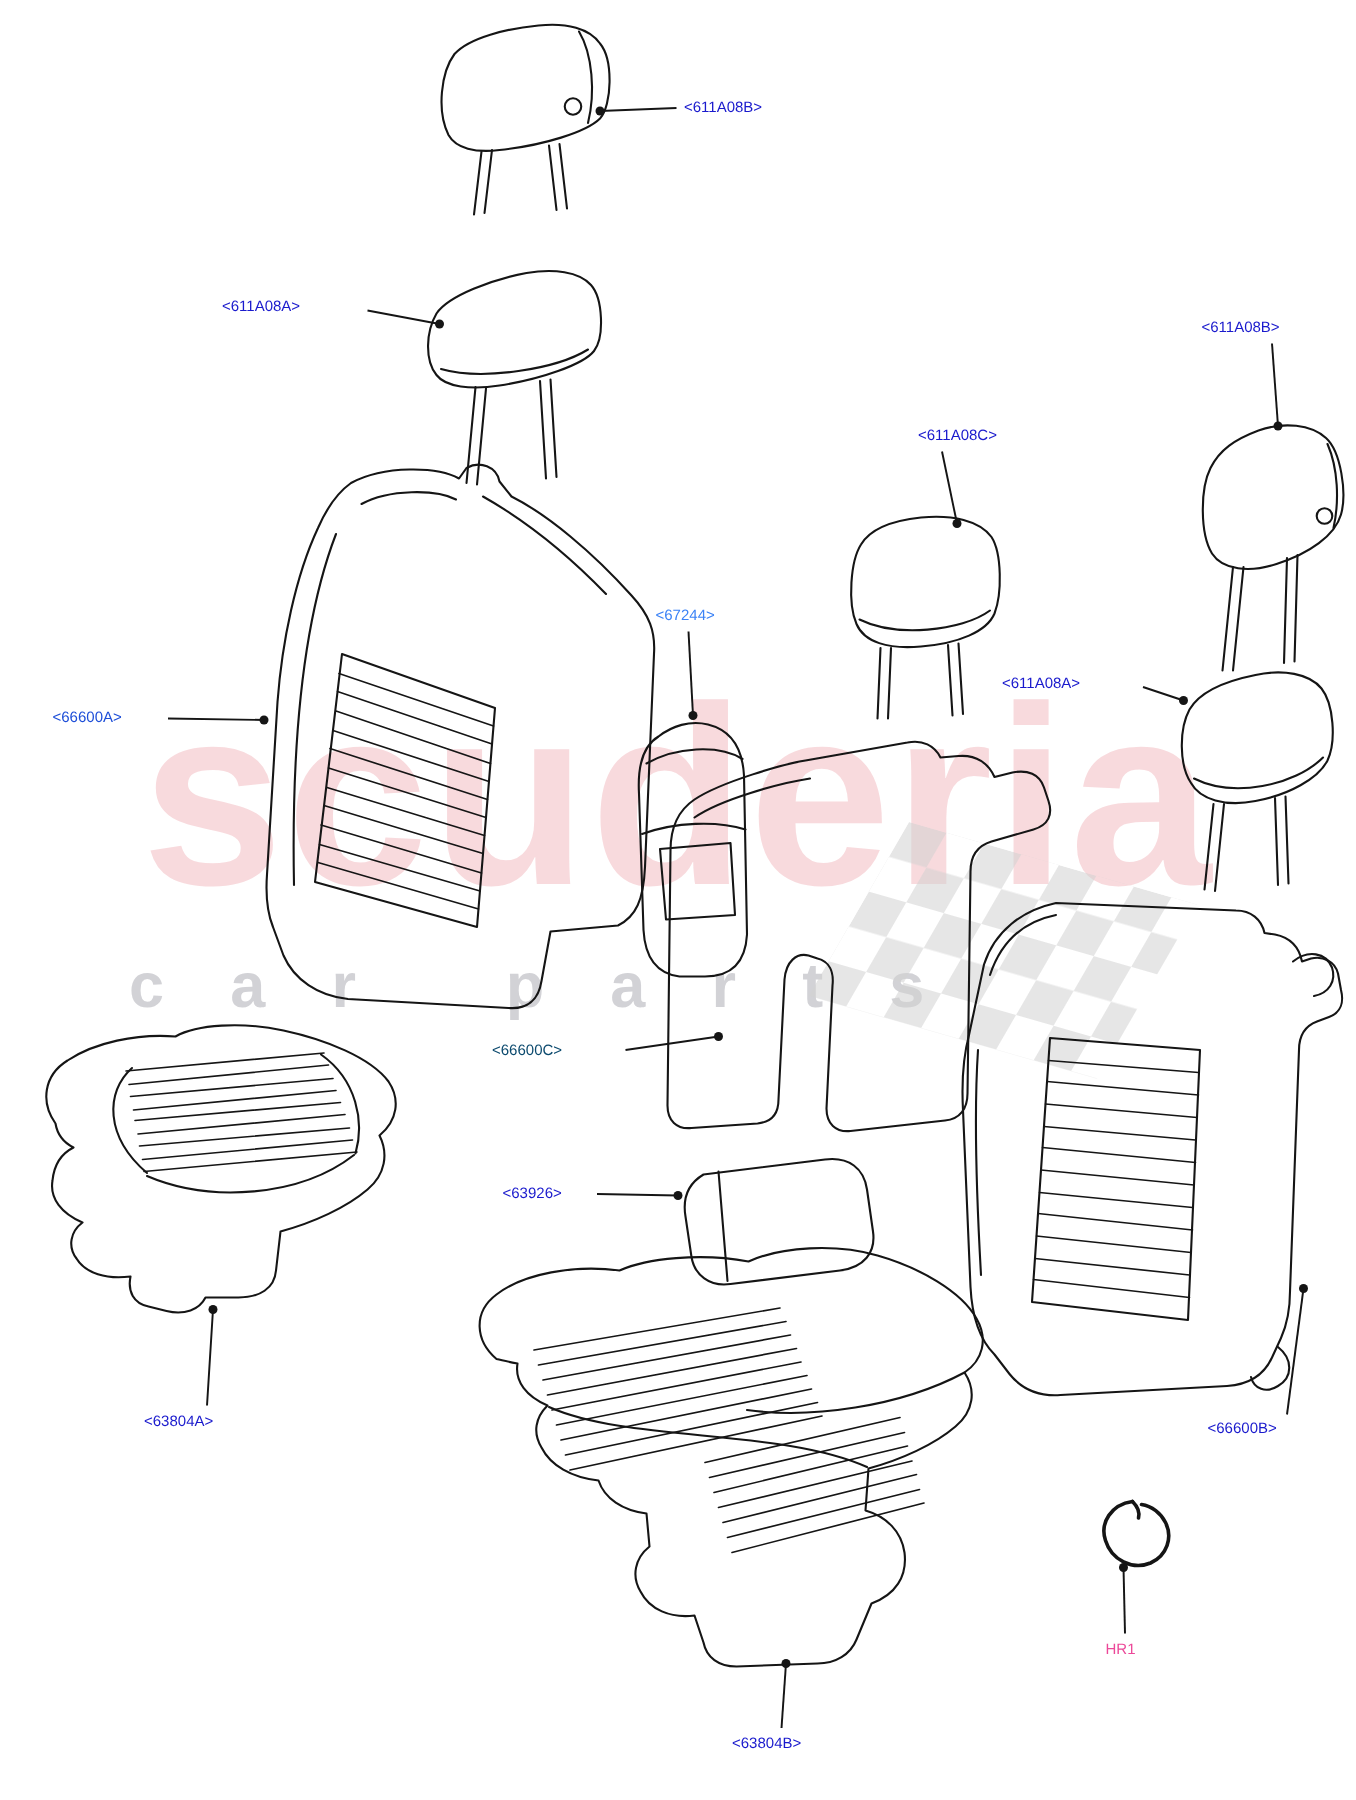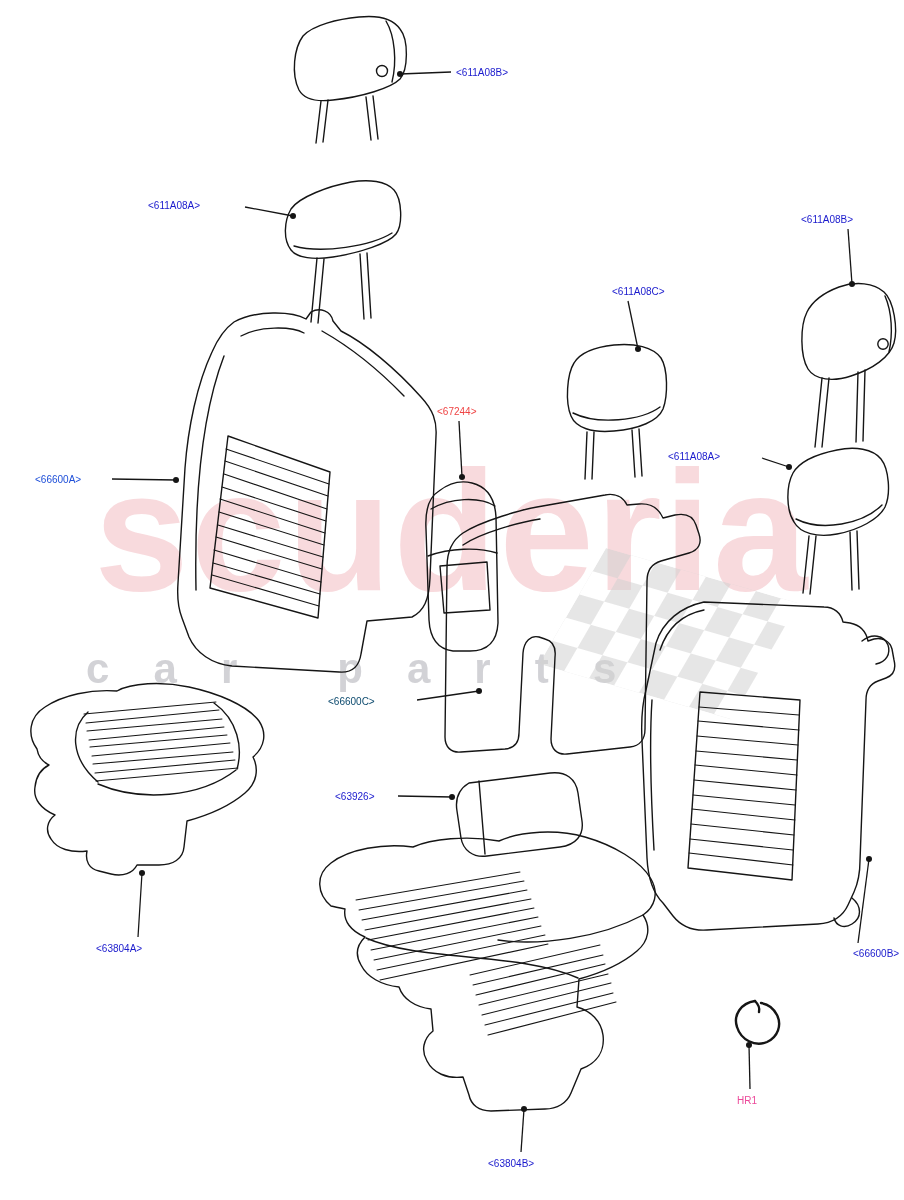--- a/index.html
+++ b/index.html
@@ -8,21 +8,20 @@
   .watermark { position:absolute; inset:0; pointer-events:none; }
   .wm-main {
     position:absolute; top:446px; left:50%; transform:translateX(-50%);
     font-size:170px; font-weight:bold; letter-spacing:2px; line-height:1;
     white-space:nowrap;
   }
   .wm-sub {
     position:absolute; top:636px; left:86px;
     font-size:42px; font-weight:bold; letter-spacing:1.05em; line-height:1;
     white-space:nowrap;
-    margin-top:12px;
   }
   svg.art { position:absolute; left:0; top:0; }
   .labels-layer { position:absolute; inset:0; }
   .part-label {
     position:absolute; transform:translateY(-50%);
     font-size:10px; line-height:1.1; white-space:nowrap; cursor:pointer;
   }
 </style>
 </head>
 <body>
@@ -168,23 +167,23 @@
         <circle cx="749" cy="1045" r="3" fill="#151515"></circle>
       </g>
   </svg>
 
   <div class="labels-layer" id="labels-layer">
       <div class="part-label" style="left: 456px; top: 72px; color: rgb(26, 26, 205);">&lt;611A08B&gt;</div>
       <div class="part-label" style="left: 148px; top: 205px; color: rgb(26, 26, 205);">&lt;611A08A&gt;</div>
       <div class="part-label" style="left: 612px; top: 291px; color: rgb(26, 26, 205);">&lt;611A08C&gt;</div>
       <div class="part-label" style="left: 801px; top: 219px; color: rgb(26, 26, 205);">&lt;611A08B&gt;</div>
       <div class="part-label" style="left: 668px; top: 456px; color: rgb(26, 26, 205);">&lt;611A08A&gt;</div>
-      <div class="part-label" style="left: 437px; top: 411px; color: #ef4444;">&lt;67244&gt;</div>
+      <div class="part-label" style="left: 437px; top: 411px; color: #3b82f6;">&lt;67244&gt;</div>
       <div class="part-label" style="left: 35px; top: 479px; color: #1d4ed8;">&lt;66600A&gt;</div>
       <div class="part-label" style="left: 328px; top: 701px; color: #0c4a6e;">&lt;66600C&gt;</div>
       <div class="part-label" style="left: 335px; top: 796px; color: rgb(26, 26, 205);">&lt;63926&gt;</div>
       <div class="part-label" style="left: 96px; top: 948px; color: rgb(26, 26, 205);">&lt;63804A&gt;</div>
-      <div class="part-label" style="left: 805px; top: 953px; color: rgb(26, 26, 205); margin-left: 48px;">&lt;66600B&gt;</div>
+      <div class="part-label" style="left: 805px; top: 953px; color: rgb(26, 26, 205);">&lt;66600B&gt;</div>
       <div class="part-label" style="left: 488px; top: 1163px; color: rgb(26, 26, 205);">&lt;63804B&gt;</div>
       <div class="part-label" style="left: 737px; top: 1100px; color: #ec4899;">HR1</div>
     </div>
 
 </div>
 
 </body></html>

